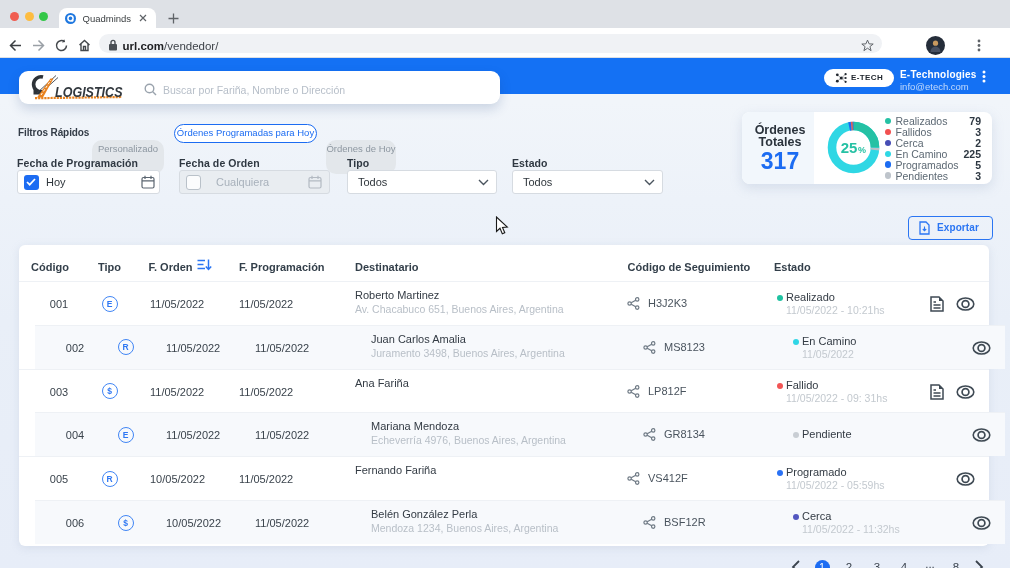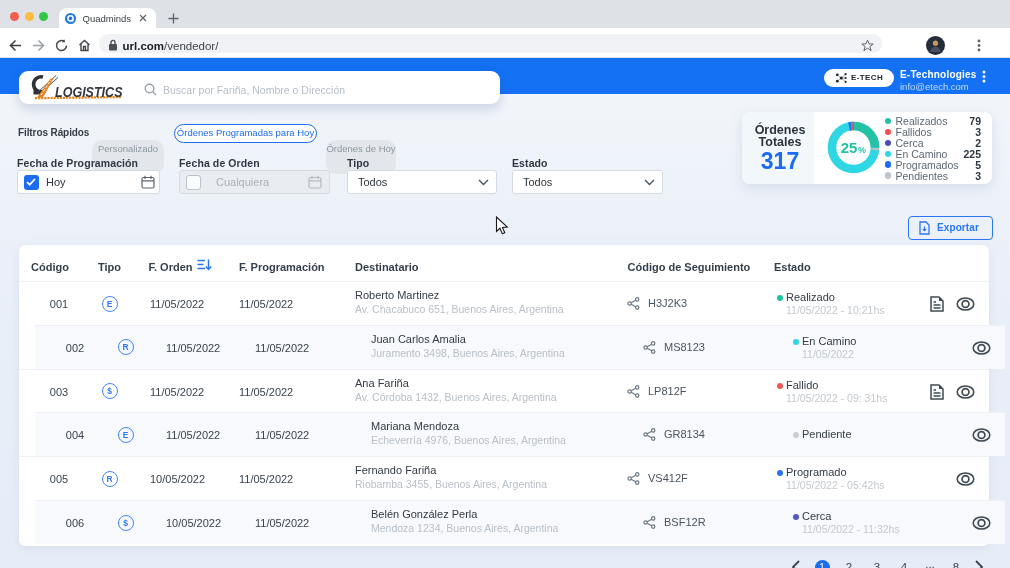--- a/index.html
+++ b/index.html
@@ -279,21 +279,20 @@
           <ellipse cx="9.5" cy="7" rx="8.3" ry="6" fill="none" stroke="#3f4a54" stroke-width="1.6"></ellipse>
           <circle cx="9.5" cy="7" r="3.4" fill="none" stroke="#3f4a54" stroke-width="1.7"></circle>
         </svg>
     </div>
     <div class="row" style="top:123.6px;">
       <div class="cell" style="left:25px;top:16px;width:30px;text-align:center;">003</div>
       <div class="tipo" style="top:13.5px;">$</div>
       <div class="cell" style="left:131px;top:16px;">11/05/2022</div>
       <div class="cell" style="left:220px;top:16px;">11/05/2022</div>
       <div class="name">Ana Fariña</div>
-      <div class="addr">Av. Córdoba 1432, Buenos Aires, Argentina</div>
       <svg class="abs" style="left:608px;top:15px" width="13" height="13" viewBox="0 0 13 13">
           <g fill="none" stroke="#6e7984" stroke-width="1.2">
             <circle cx="2.6" cy="6.5" r="1.7"></circle>
             <circle cx="10.2" cy="2.4" r="1.7"></circle>
             <circle cx="10.2" cy="10.6" r="1.7"></circle>
             <path d="M4.2 5.7 L8.7 3.2 M4.2 7.3 L8.7 9.8"></path>
           </g>
         </svg>
       <div class="scode">LP812F</div>
       <div class="sdot" style="top:13px;background:#F25555;"></div>
@@ -331,33 +330,32 @@
           <ellipse cx="9.5" cy="7" rx="8.3" ry="6" fill="none" stroke="#3f4a54" stroke-width="1.6"></ellipse>
           <circle cx="9.5" cy="7" r="3.4" fill="none" stroke="#3f4a54" stroke-width="1.7"></circle>
         </svg>
     </div>
     <div class="row" style="top:211.2px;">
       <div class="cell" style="left:25px;top:16px;width:30px;text-align:center;">005</div>
       <div class="tipo" style="top:13.5px;">R</div>
       <div class="cell" style="left:131px;top:16px;">10/05/2022</div>
       <div class="cell" style="left:220px;top:16px;">11/05/2022</div>
       <div class="name">Fernando Fariña</div>
-      <div class="addr">Riobamba 3455, Buenos Aires, Argentina</div>
       <svg class="abs" style="left:608px;top:15px" width="13" height="13" viewBox="0 0 13 13">
           <g fill="none" stroke="#6e7984" stroke-width="1.2">
             <circle cx="2.6" cy="6.5" r="1.7"></circle>
             <circle cx="10.2" cy="2.4" r="1.7"></circle>
             <circle cx="10.2" cy="10.6" r="1.7"></circle>
             <path d="M4.2 5.7 L8.7 3.2 M4.2 7.3 L8.7 9.8"></path>
           </g>
         </svg>
       <div class="scode">VS412F</div>
       <div class="sdot" style="top:13px;background:#2A72F5;"></div>
       <div class="stitle" style="top:9px;">Programado</div>
-      <div class="sdate" style="top:22px;">11/05/2022 - 05:42hs</div>
+      <div class="sdate" style="top:22px;">11/05/2022 - 05:59hs</div>
       <svg class="abs" style="left:937px;top:15px" width="19" height="14" viewBox="0 0 19 14">
           <ellipse cx="9.5" cy="7" rx="8.3" ry="6" fill="none" stroke="#3f4a54" stroke-width="1.6"></ellipse>
           <circle cx="9.5" cy="7" r="3.4" fill="none" stroke="#3f4a54" stroke-width="1.7"></circle>
         </svg>
     </div>
     <div class="row alt" style="top:255.0px;">
       <div class="cell" style="left:25px;top:16px;width:30px;text-align:center;">006</div>
       <div class="tipo" style="top:13.5px;">$</div>
       <div class="cell" style="left:131px;top:16px;">10/05/2022</div>
       <div class="cell" style="left:220px;top:16px;">11/05/2022</div>

